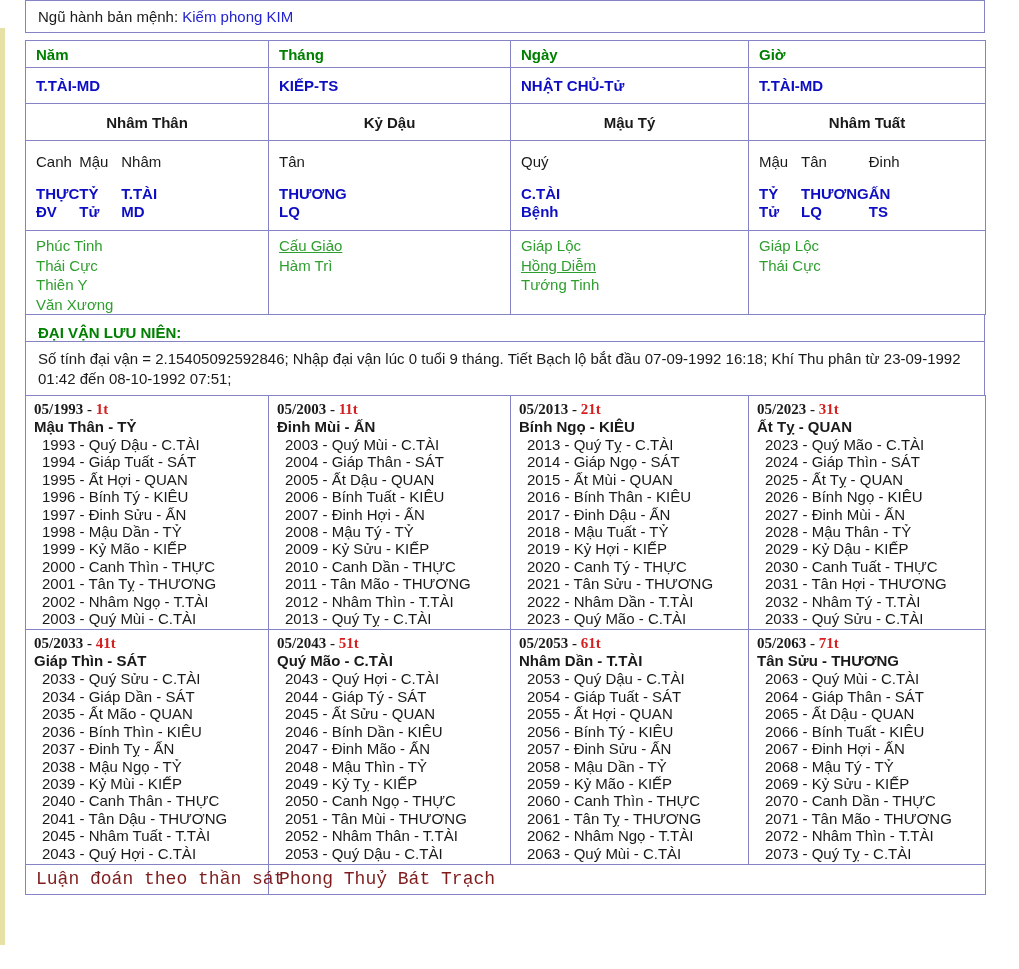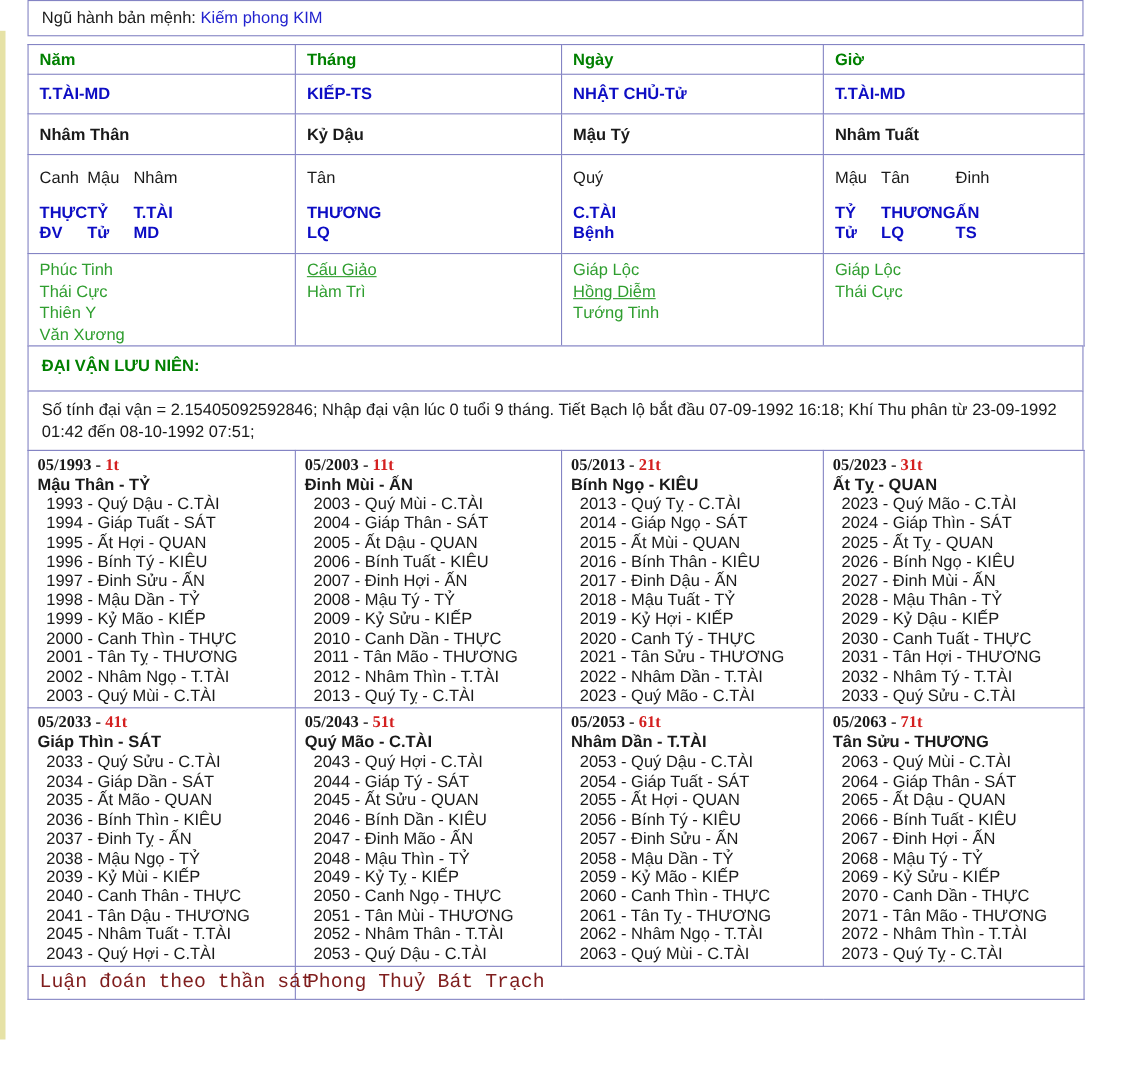--- a/index.html
+++ b/index.html
@@ -13,32 +13,32 @@
   .box{border:1px solid #8484c4;background:#fff;box-sizing:border-box;}
   
   .menh-box{height:33px;line-height:31px;padding-left:12px;}
   .menh-link{color:#2323cf;text-decoration:none;cursor:pointer;}
   
   table{border-collapse:collapse;width:960px;table-layout:fixed;background:#fff;}
   td{border:1px solid #8484c4;padding:0 10px;vertical-align:middle;box-sizing:border-box;}
   .pillars{margin-top:7px;}
   .pillars .hdr td{height:27px;color:#008000;font-weight:bold;}
   .pillars .gods td{height:36px;color:#0d0dc4;font-weight:bold;}
-  .pillars .names td{height:37px;font-weight:bold;}
+  .pillars .names td{height:37px;font-weight:bold;text-align:center;}
   .pillars .hiddens td{height:90px;vertical-align:top;padding-top:13px;}
   .pillars .stars td{height:83px;vertical-align:top;padding-top:5px;}
   .hwrap{display:flex;}
   .hcol{min-width:42px;}
   .hstem{color:#1a1a1a;margin-bottom:15px;line-height:16px;}
   .hgod{color:#0d0dc4;font-weight:bold;line-height:18px;}
   .star{color:#2f9e2f;line-height:19.5px;}
   .star.u{text-decoration:underline;cursor:pointer;}
   
   .cach-box{margin-top:7px;height:53px;padding:16px 0 0 12px;color:#e01212;font-weight:bold;}
-  .daivan-title-box{margin-top:-1px;height:42px;padding:9px 0 0 12px;color:#008000;font-weight:bold;}
+  .daivan-title-box{margin-top:-1px;height:28px;padding:9px 0 0 12px;color:#008000;font-weight:bold;}
   .daivan-info-box{margin-top:-1px;min-height:48px;padding:7px 12px 6px 12px;line-height:20px;}
   
   .decades{margin-top:-1px;}
   .decades td{vertical-align:top;padding:4px 6px 2px 8px;}
   .dc-head{font-weight:bold;line-height:18px;font-family:Liberation Serif, serif;}
   .dc-age{color:#d42020;}
   .dc-pillar{font-weight:bold;line-height:18px;}
   .dc-year{line-height:17.4px;padding-left:8px;white-space:nowrap;}
   .footer-row td{height:30px;vertical-align:middle;padding:0 0 0 10px;}
   .footer-link{color:#7f1d1d;font-size:18px;text-decoration:none;cursor:pointer;white-space:nowrap;font-family:Liberation Mono, monospace;}

